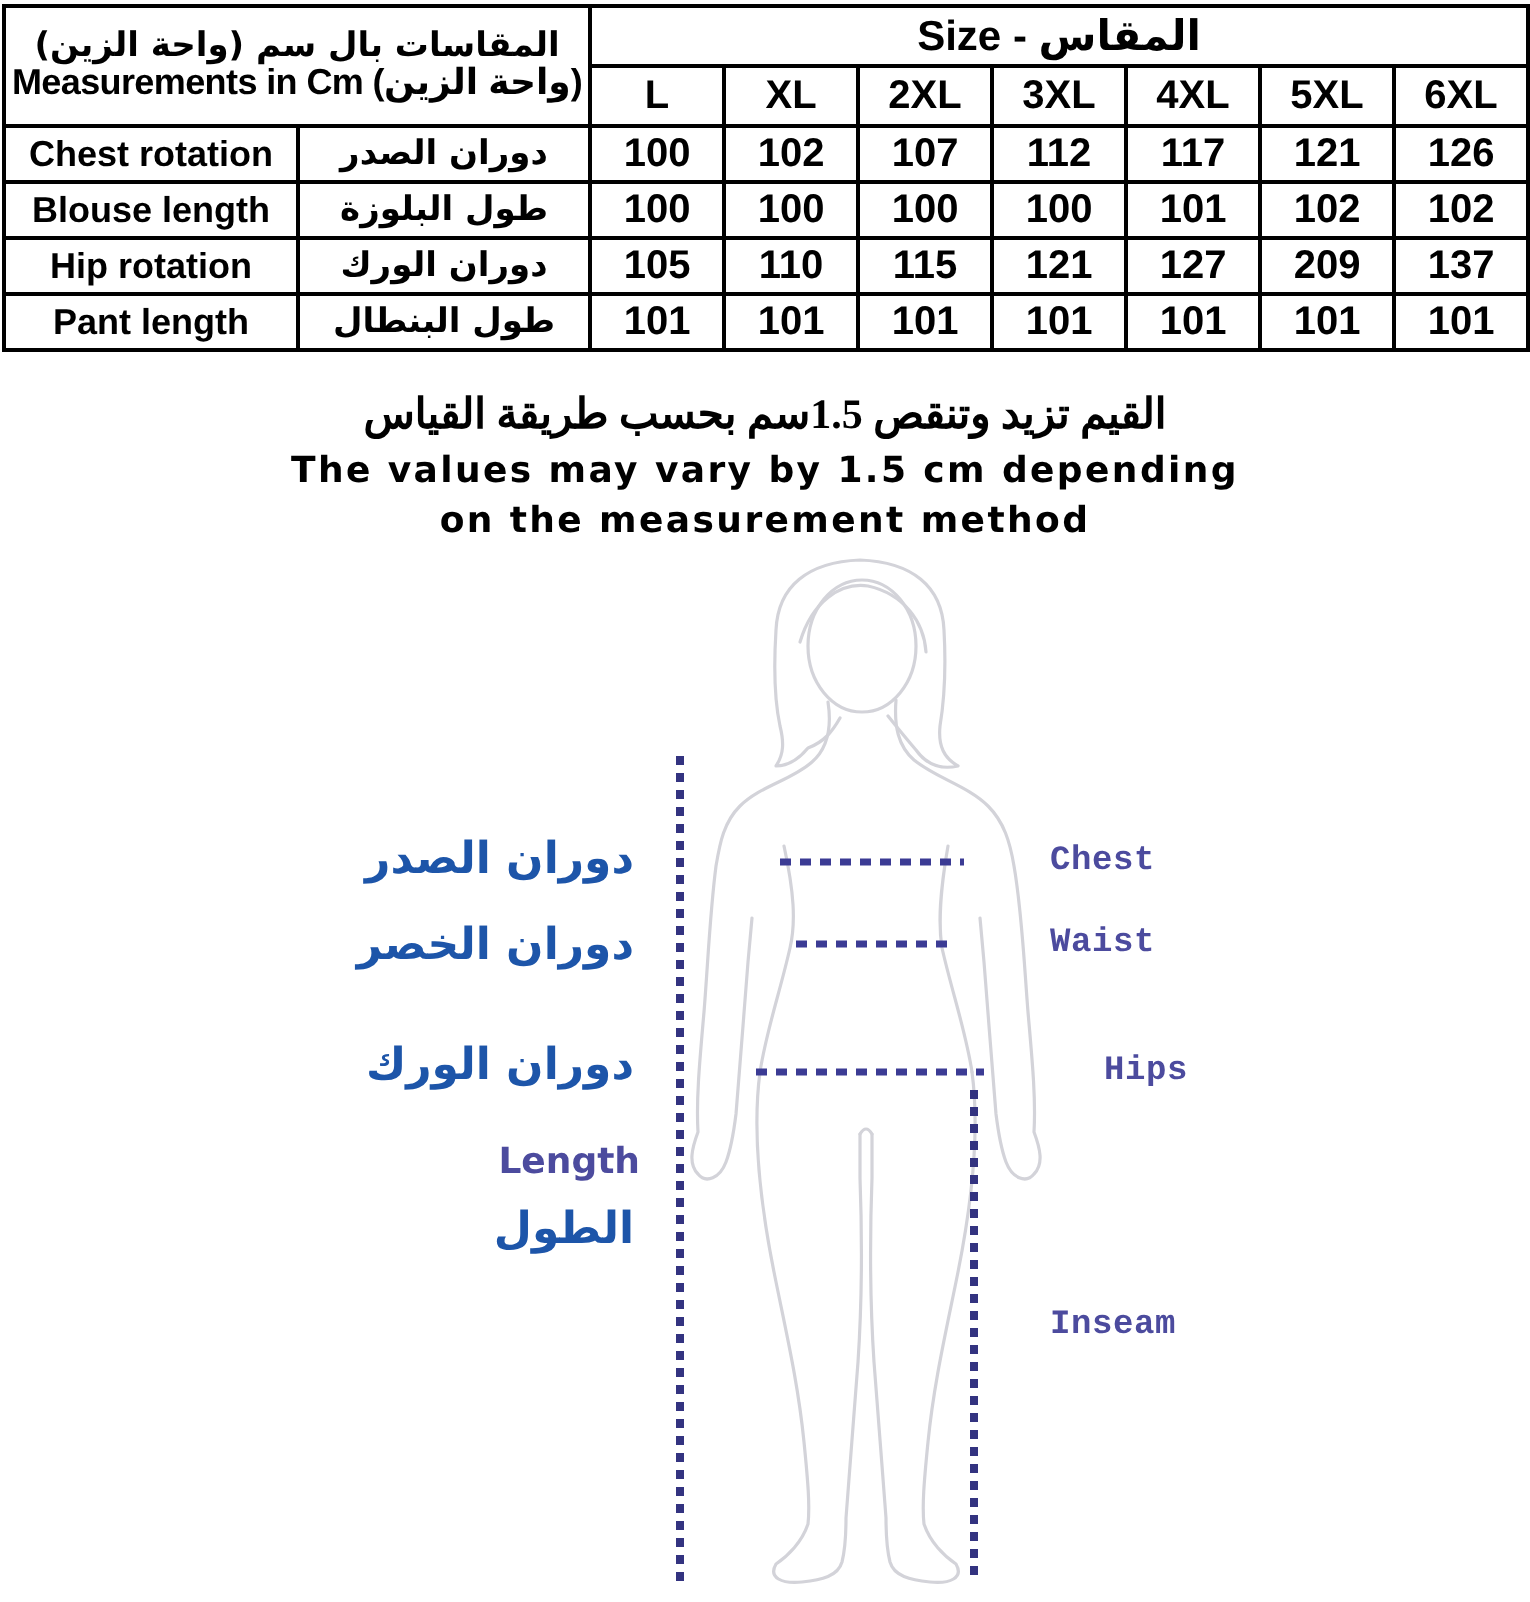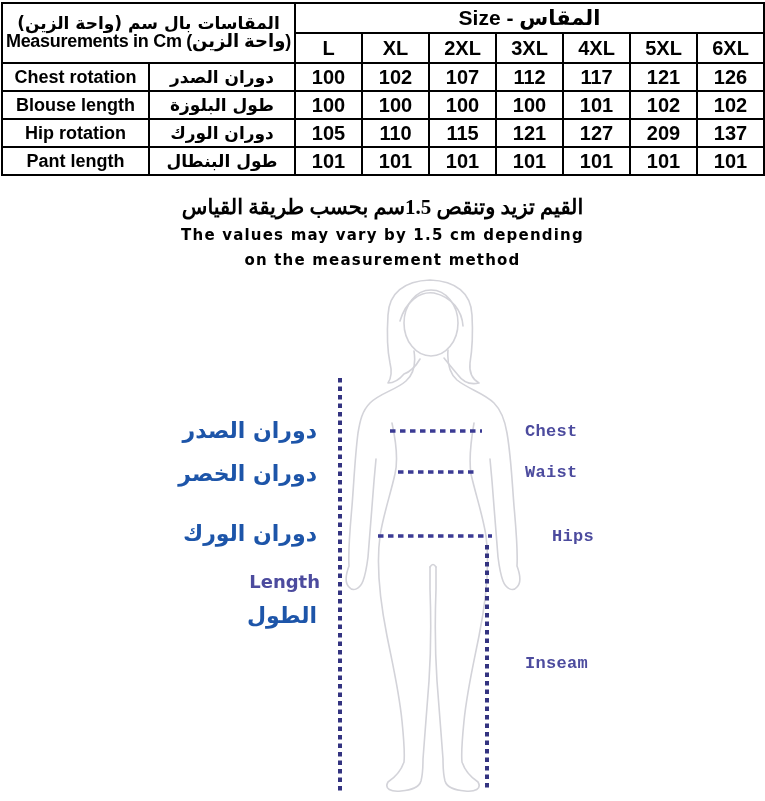--- a/index.html
+++ b/index.html
@@ -67,21 +67,21 @@
   
   .note { position: absolute; top: 191px; left: 0; width: 100%; text-align: center; }
   .note-ar {
     font-family: Liberation Serif, serif;
     direction: rtl;
     font-weight: bold; font-size: 21px; color: #000;
     line-height: 32px;
   }
   .note-en {
     font-family: "DejaVu Sans", sans-serif;
-    font-weight: bold; font-size: 15px; color: #000;
+    font-weight: bold; font-size: 18px; color: #000;
     letter-spacing: 1.2px;
     line-height: 25px;
   }
 
   
   .diagram { position: absolute; top: 271px; left: 0; width: 765px; height: 530px; }
   .diagram svg { position: absolute; top: 0; left: 0; }
 
   .dlabel { position: absolute; white-space: nowrap; transform: translateY(-50%); }
   .dlabel.ar {

